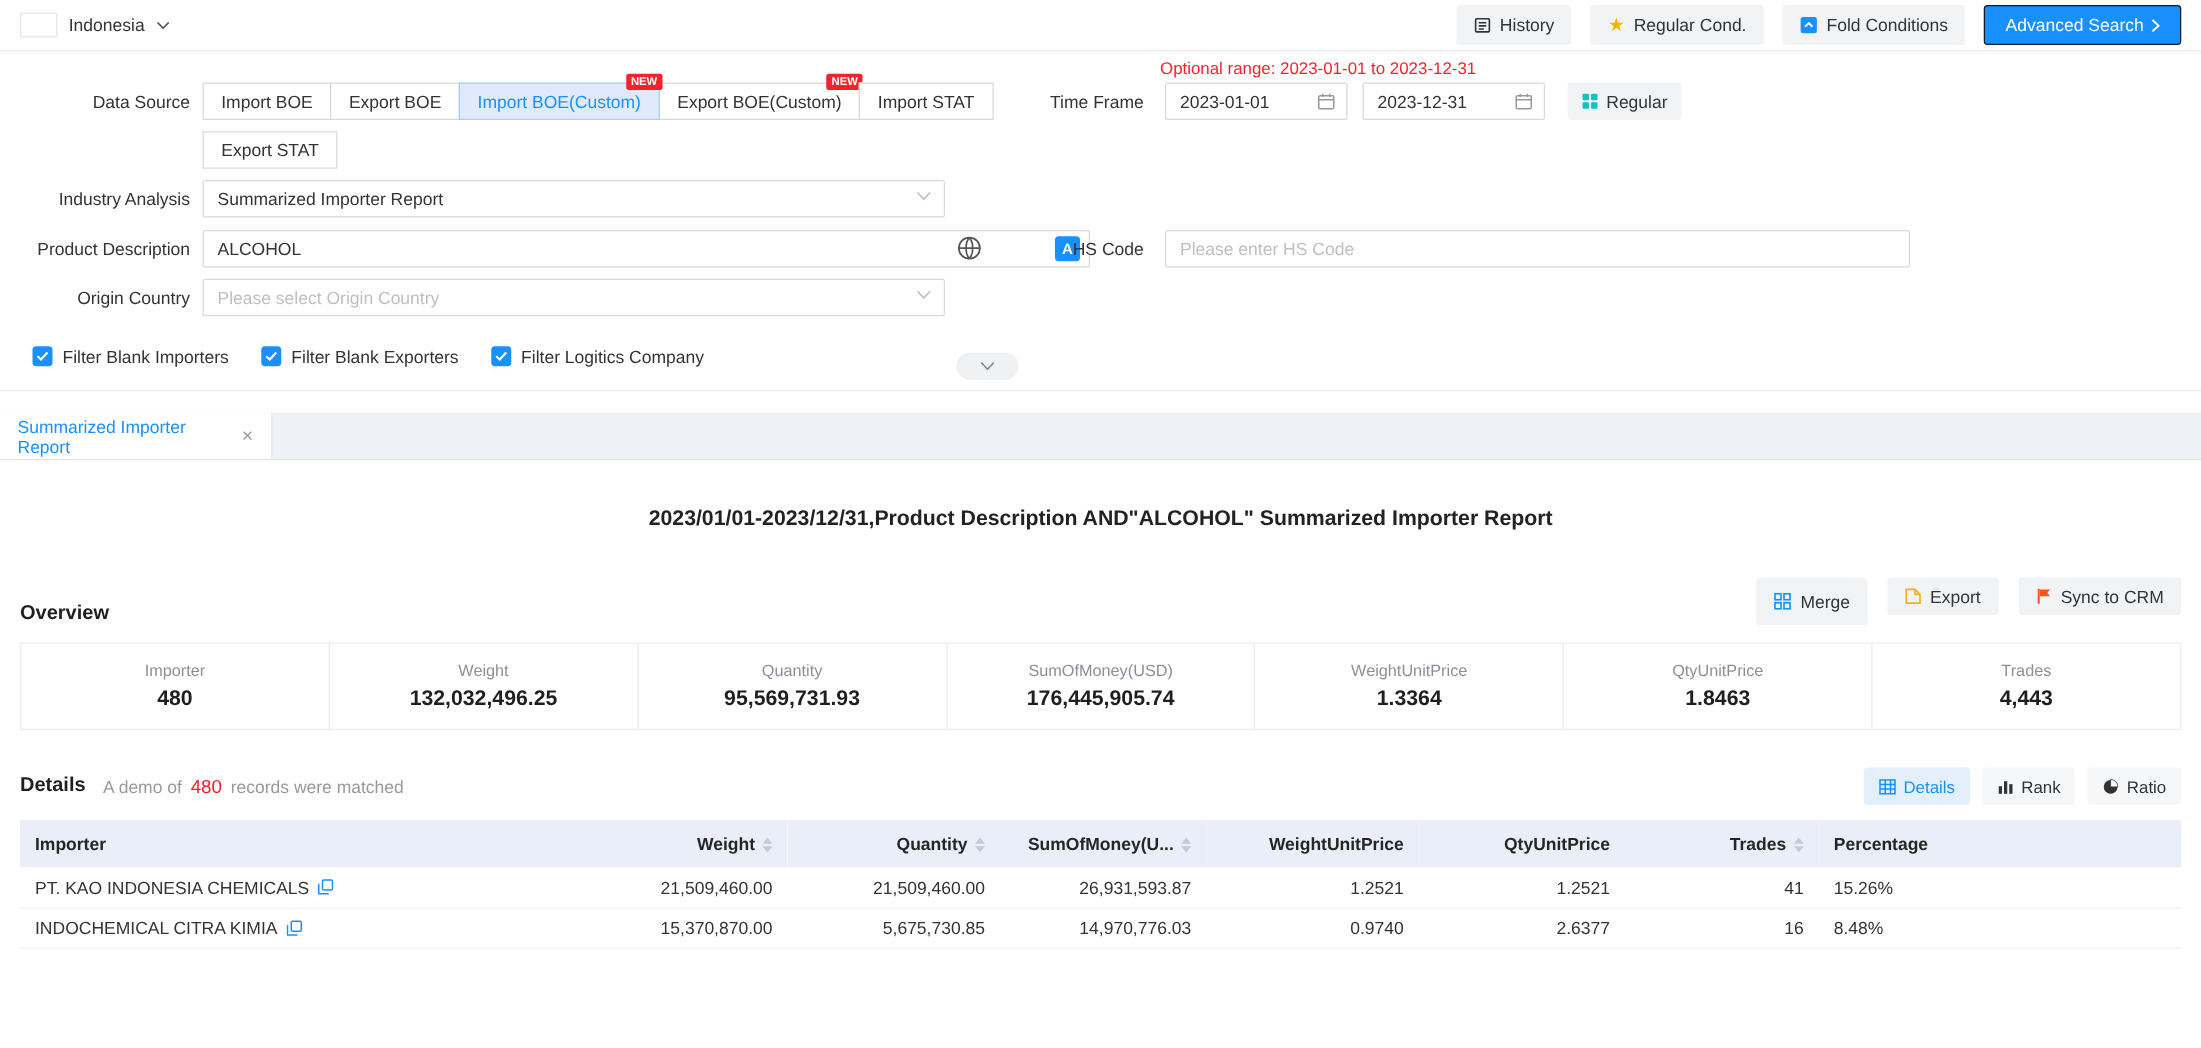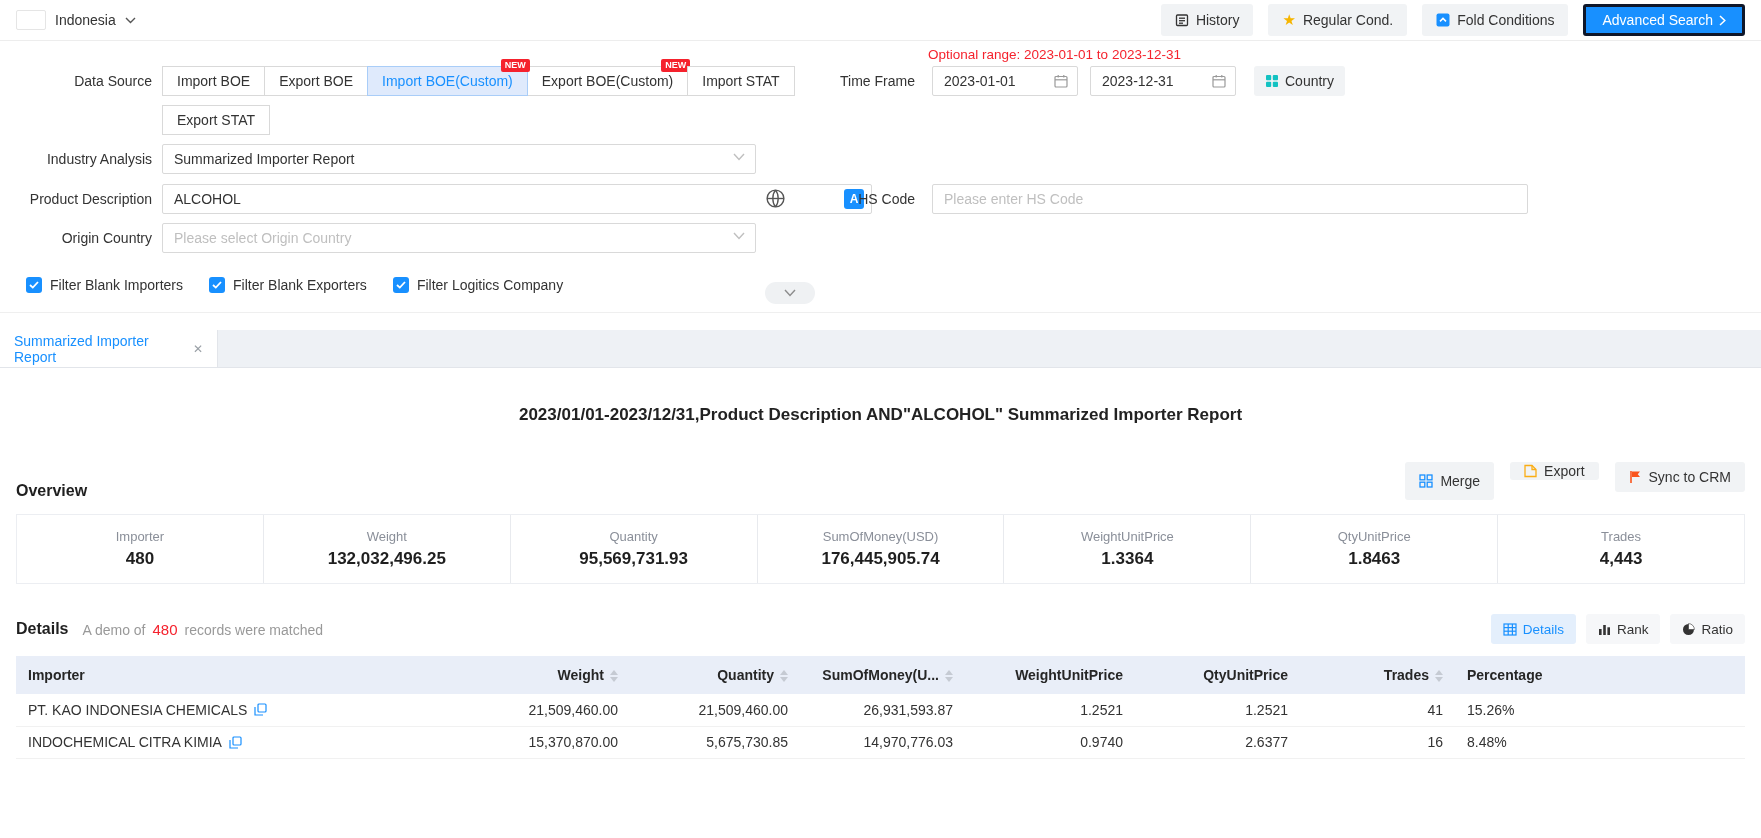--- a/index.html
+++ b/index.html
@@ -11,21 +11,21 @@
     padding:0 16px; border-bottom:1px solid #ededed; }
   .country { display:flex; align-items:center; gap:9px; cursor:pointer; }
   .flag { width:30px; height:20px; border:1px solid #e5e5e5; border-radius:2px; overflow:hidden; }
   .flag .red { height:50%; background:#e02128; }
   .flag .white { height:50%; background:#fff; }
   .topbar-right { display:flex; align-items:center; gap:15px;padding-left:40px; }
   .gray-btn { height:32px; display:inline-flex; align-items:center; gap:7px; padding:0 14px;
     background:#f1f3f5; border:none; border-radius:3px; font-size:14px; color:#333; cursor:pointer;
     font-family:"Liberation Sans", sans-serif; }
   .primary-btn { height:32px; display:inline-flex; align-items:center; gap:6px; padding:0 16px;
-    background:#1890ff; border:3px solid #0f172a; border-radius:3px; font-size:14px; color:#fff;
+    background:#1890ff; border:1px solid #0f172a; border-radius:3px; font-size:14px; color:#fff;
     cursor:pointer; font-family:"Liberation Sans", sans-serif; }
   .star { color:#f6b500; font-size:15px; }
   .icon-svg { display:inline-flex; align-items:center; }
 
   
   .form { position:relative; height:272px; border-bottom:1px solid #efefef; }
   .form-label { position:absolute; width:152px; text-align:right; line-height:30px;
     font-size:14px; color:#333; }
   .form-label-r { position:absolute; left:700px; width:215px; text-align:right;
     line-height:30px; font-size:14px; color:#333; }
@@ -210,21 +210,21 @@
   </div>
   <button class="custom-btn">
     <span class="icon-svg">
       <svg width="14" height="14" viewBox="0 0 14 14" fill="#13c2c2">
           <rect x="1" y="1" width="5.2" height="5.2" rx="1"></rect>
           <rect x="7.8" y="1" width="5.2" height="5.2" rx="1"></rect>
           <rect x="1" y="7.8" width="5.2" height="5.2" rx="1"></rect>
           <rect x="7.8" y="7.8" width="5.2" height="5.2" rx="1"></rect>
         </svg>
     </span>
-    <span>Country</span>
+    <span>Regular</span>
   </button>
 
   <div class="form-label" style="left:0; top:103px;">Industry Analysis</div>
   <div class="select" style="left:162px; top:103px; width:594px;">
     <span>Summarized Importer Report</span>
     <span class="chev-abs icon-svg">
       <svg width="12" height="8" viewBox="0 0 12 8" fill="none" stroke="#bfbfbf" stroke-width="1.4">
           <polyline points="1,1 6,6.4 11,1"></polyline>
         </svg>
     </span>
@@ -309,21 +309,21 @@
         <span class="icon-svg">
           <svg width="14" height="14" viewBox="0 0 14 14" fill="none" stroke="#1890ff" stroke-width="1.3">
               <rect x="1" y="1" width="4.8" height="4.8"></rect>
               <rect x="8.2" y="1" width="4.8" height="4.8"></rect>
               <rect x="1" y="8.2" width="4.8" height="4.8"></rect>
               <rect x="8.2" y="8.2" width="4.8" height="4.8"></rect>
             </svg>
         </span>
         <span>Merge</span>
       </button>
-      <button class="gray-btn" style="height:18px;">
+      <button class="gray-btn" style="height:30px;">
         <span class="icon-svg">
           <svg width="13" height="14" viewBox="0 0 13 14" fill="none" stroke="#faad14" stroke-width="1.3">
               <path d="M1 1.5 h7 l4 4 v7 h-11 z"></path>
               <path d="M8 1.5 v4 h4"></path>
             </svg>
         </span>
         <span>Export</span>
       </button>
       <button class="gray-btn" style="height:30px;">
         <span class="icon-svg">

